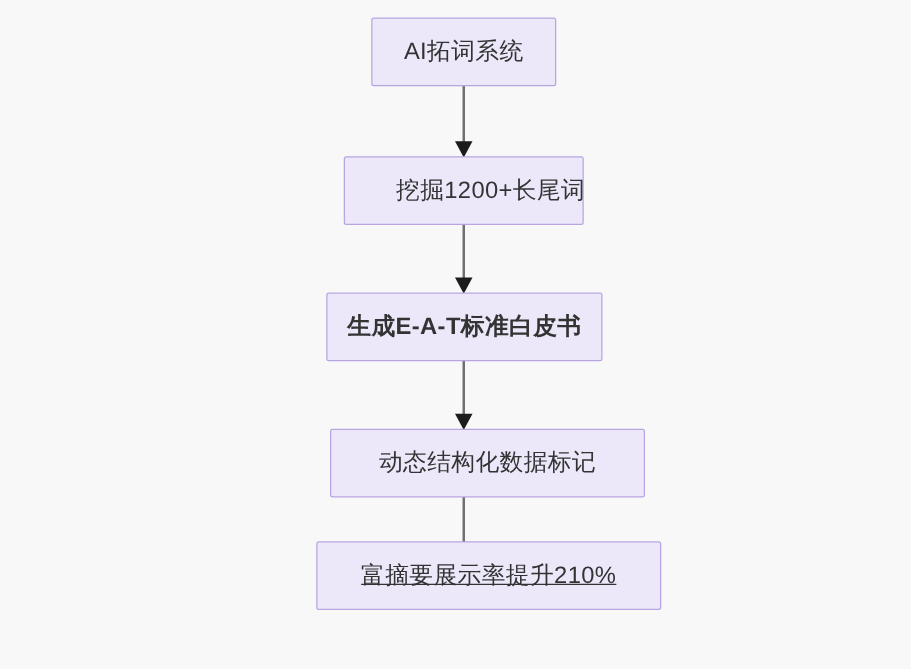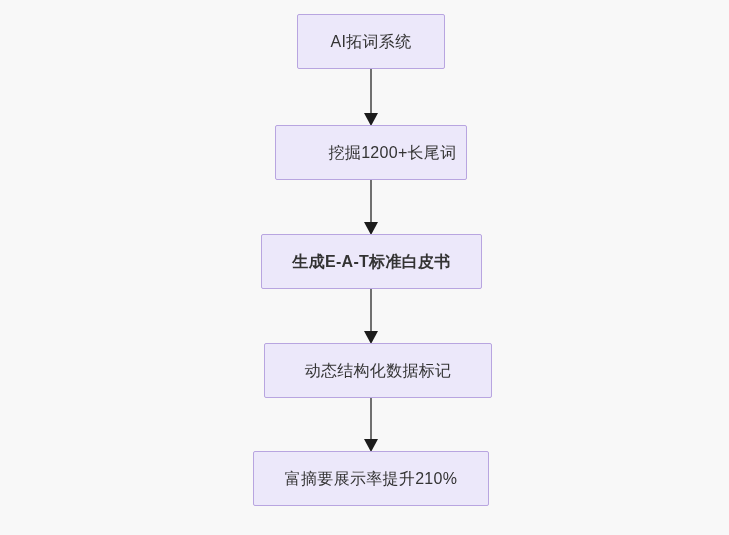--- a/index.html
+++ b/index.html
@@ -21,21 +21,21 @@
   .flow-node {
     position: absolute;
     box-sizing: border-box;
     background: #ece8fa;
     border: 1.6px solid #b8a5e0;
     border-radius: 2px;
     display: flex;
     align-items: center;
     justify-content: center;
     color: #333333;
-    font-size: 16px;
+    font-size: 19px;
     line-height: 1;
     letter-spacing: 0.3px;
     white-space: nowrap;
     z-index: 2;
   }
   .flow-node-label {
     display: block;
   }
   .flow-edge {
     position: absolute;
@@ -82,21 +82,21 @@
   </div>
 
   <div class="flow-node" style="left:275px; top:125px; width:192px; height:55px;padding-left:43px;">
     <span class="flow-node-label">挖掘1200+长尾词</span>
   </div>
 
   <div class="flow-node" style="left:261px; top:234px; width:221px; height:55px;font-weight:bold;">
     <span class="flow-node-label">生成E-A-T标准白皮书</span>
   </div>
 
-  <div class="flow-node" style="left:264px; top:343px; width:228px; height:55px;">
+  <div class="flow-node" style="left:264px; top:343px; width:252px; height:55px;">
     <span class="flow-node-label">动态结构化数据标记</span>
   </div>
 
-  <div class="flow-node" style="left:253px; top:451px; width:236px; height:55px;">
+  <div class="flow-node" style="left:253px; top:433px; width:276px; height:55px;text-decoration:underline;">
     <span class="flow-node-label">富摘要展示率提升210%</span>
   </div>
 
 </div>
 
 </body></html>

